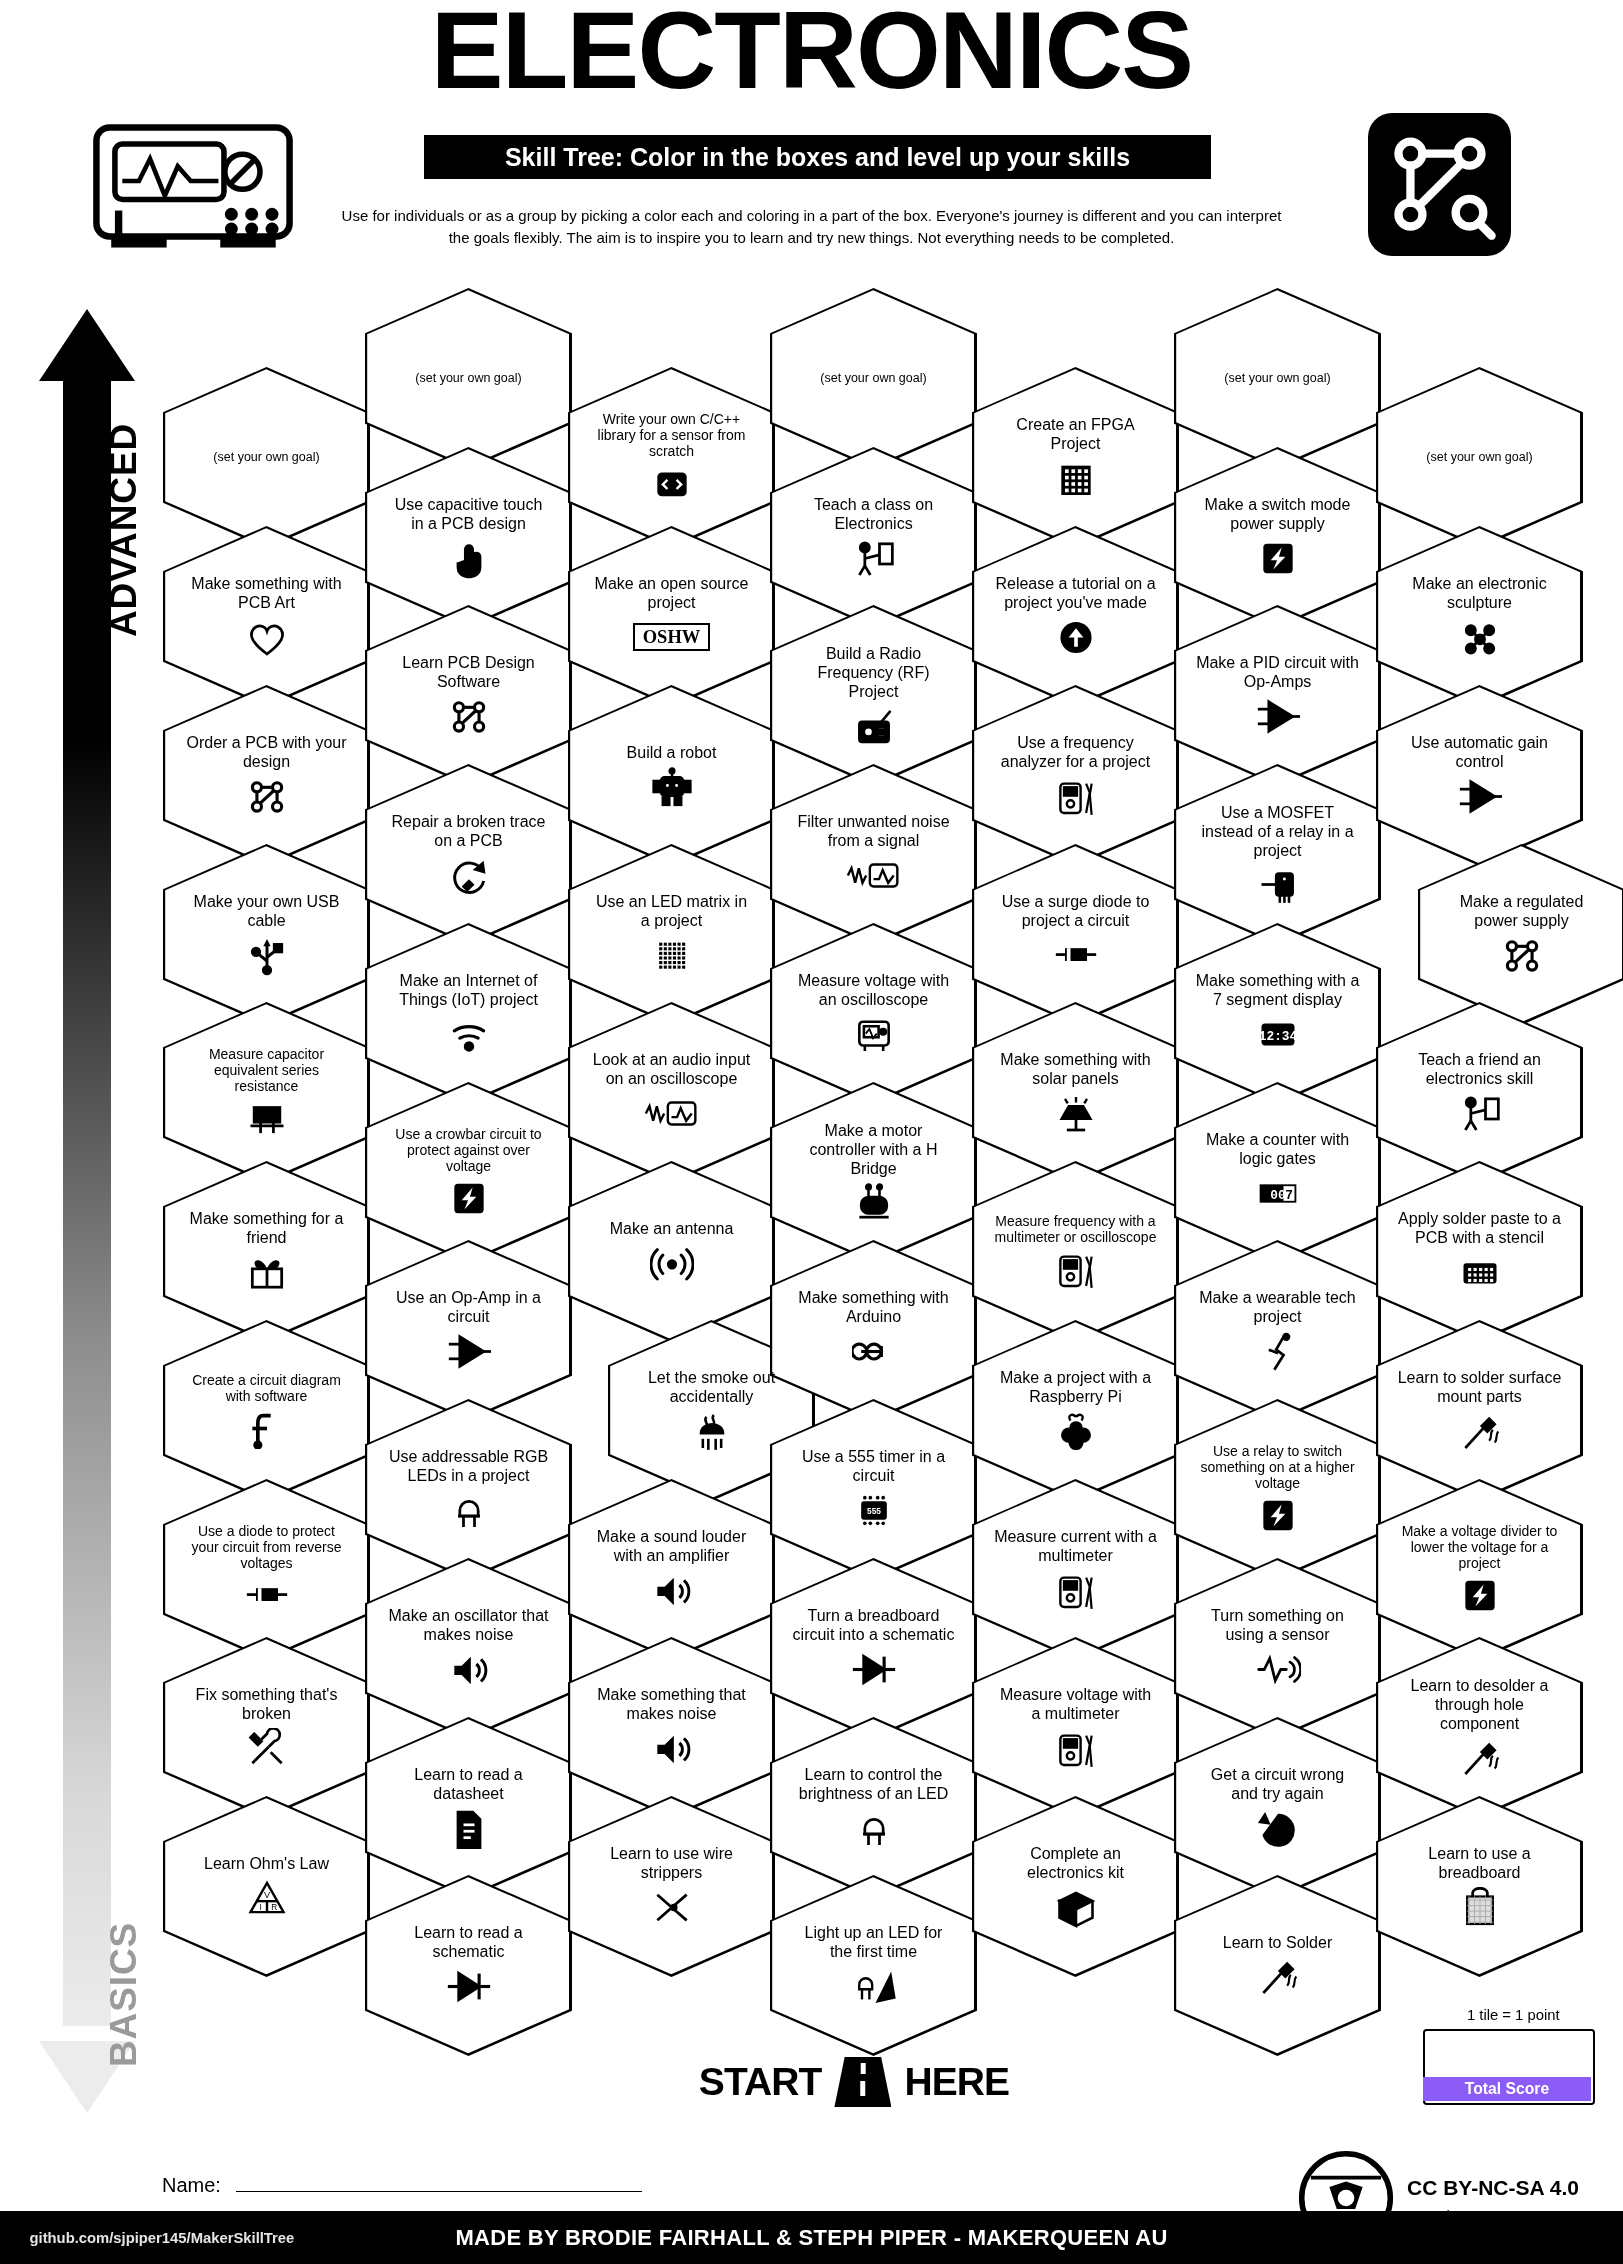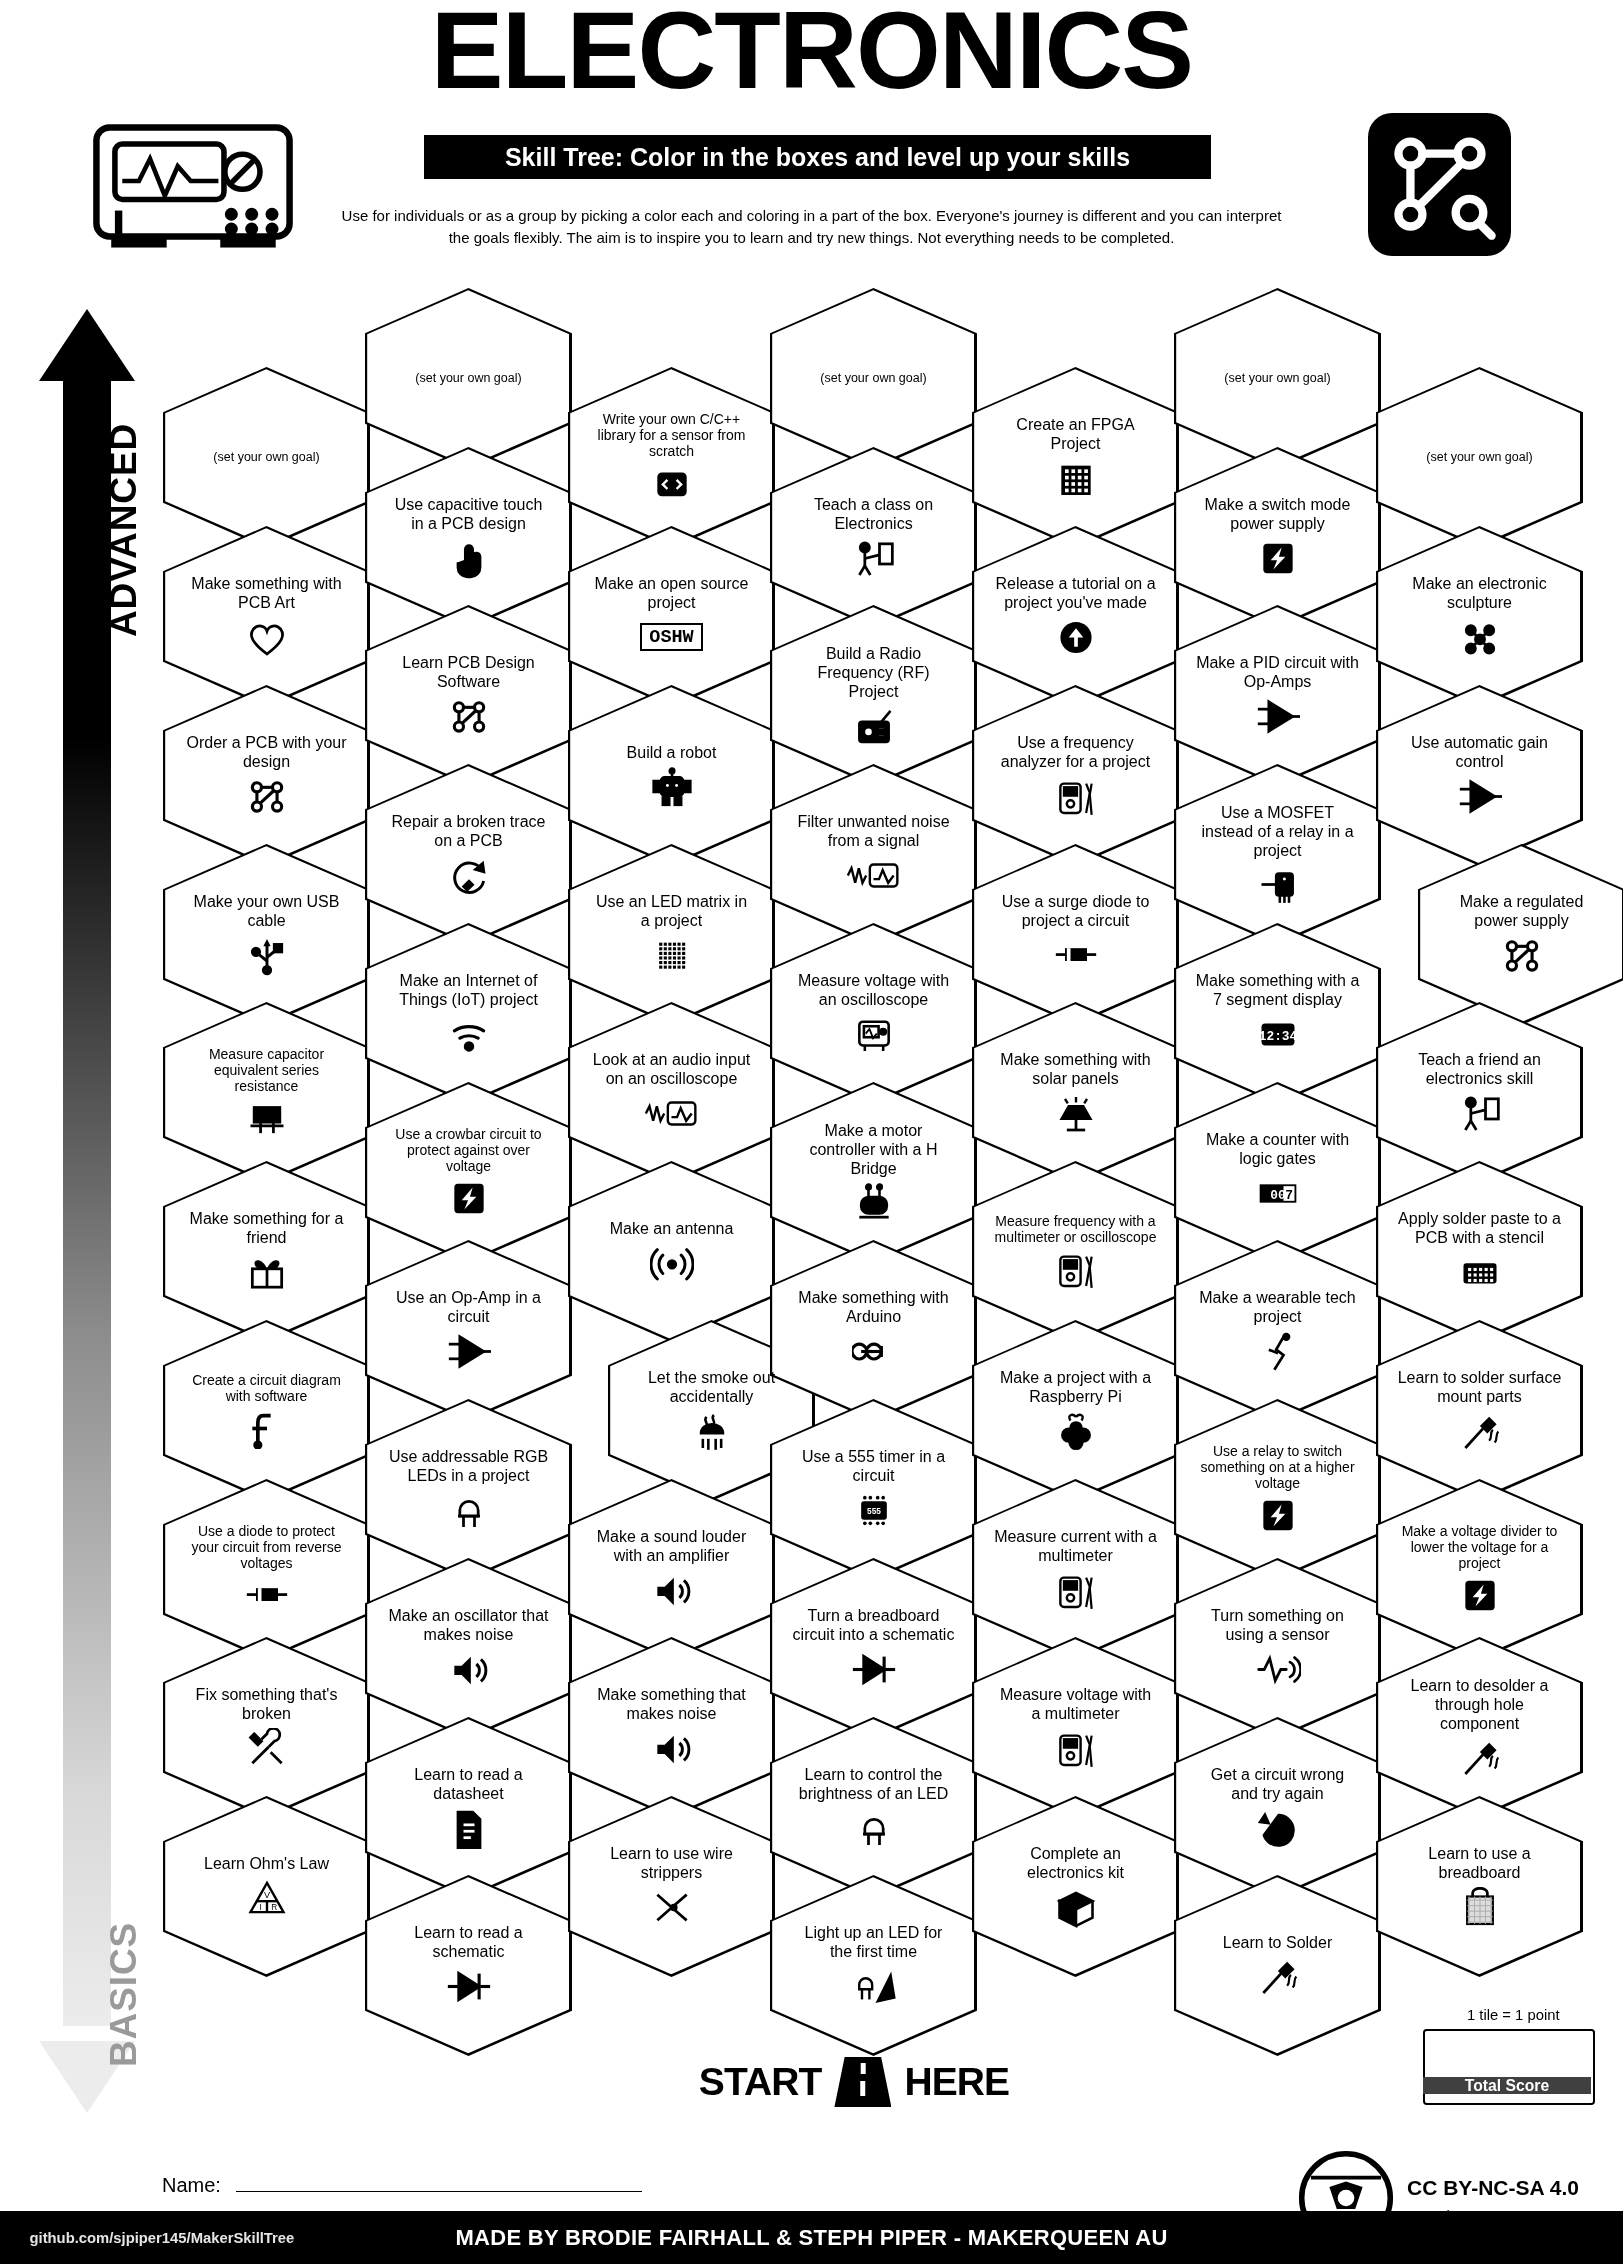--- a/index.html
+++ b/index.html
@@ -90,21 +90,21 @@
     font-size:39px;font-weight:bold;letter-spacing:-0.9px;
   }
   #road{width:57px;height:50px;background:#000;position:relative;
         clip-path:polygon(18% 0,82% 0,100% 100%,0 100%);}
   #road::before{content:"";position:absolute;left:50%;top:5.5px;width:4.6px;height:11px;background:#fff;transform:translateX(-50%);}
   #road::after{content:"";position:absolute;left:50%;top:24px;width:5.5px;height:14.8px;background:#fff;transform:translateX(-50%);}
 
   
   #score-note{position:absolute;left:1467px;top:2007px;font-size:14.8px;}
   #score-box{position:absolute;left:1423px;top:2029px;width:168px;height:72px;border:2.8px solid #000;border-radius:3.7px;}
-  #score-label{position:absolute;left:1423px;top:2077px;width:168px;height:17px;background:#404040;color:#fff;
+  #score-label{position:absolute;left:1423px;top:2077px;width:168px;height:24px;background:#8b5cf6;color:#fff;
     display:flex;align-items:center;justify-content:center;font-size:15.7px;font-weight:bold;}
 
   
   #name-row{position:absolute;left:162px;top:2174px;font-size:20px;display:flex;align-items:baseline;gap:15px;}
   #name-line{display:inline-block;width:406px;border-bottom:1.8px solid #000;height:0.9px;}
 
   
   #cc-icon{position:absolute;left:1298px;top:2150px;width:96px;height:96px;}
   #cc-text{position:absolute;left:1407px;top:2176px;font-size:21px;font-weight:bold;}
   #icons8{position:absolute;left:1407px;top:2208px;font-size:14.8px;}
@@ -520,21 +520,21 @@
           </svg>
         </div>
       </div>
     </div>
     <div class="hex" style="left: 568px; top: 526px;">
       <div class="shape"></div>
       <div class="inner"></div>
       <div class="content">
         <div class="label">Make an open source project</div>
         <div class="ic">
-          <div style="border:2.8px solid #000;padding:1.8px 7.4px;font-weight:bold;font-size:18.5px;font-family:Liberation Mono, monospace;">OSHW</div>
+          <div style="border:2.8px solid #000;padding:1.8px 7.4px;font-weight:bold;font-size:18.5px;font-family:Liberation Serif, serif;">OSHW</div>
         </div>
       </div>
     </div>
     <div class="hex" style="left: 568px; top: 685px;">
       <div class="shape"></div>
       <div class="inner"></div>
       <div class="content">
         <div class="label">Build a robot</div>
         <div class="ic">
           <svg viewBox="0 0 48 44" width="44" height="41">

